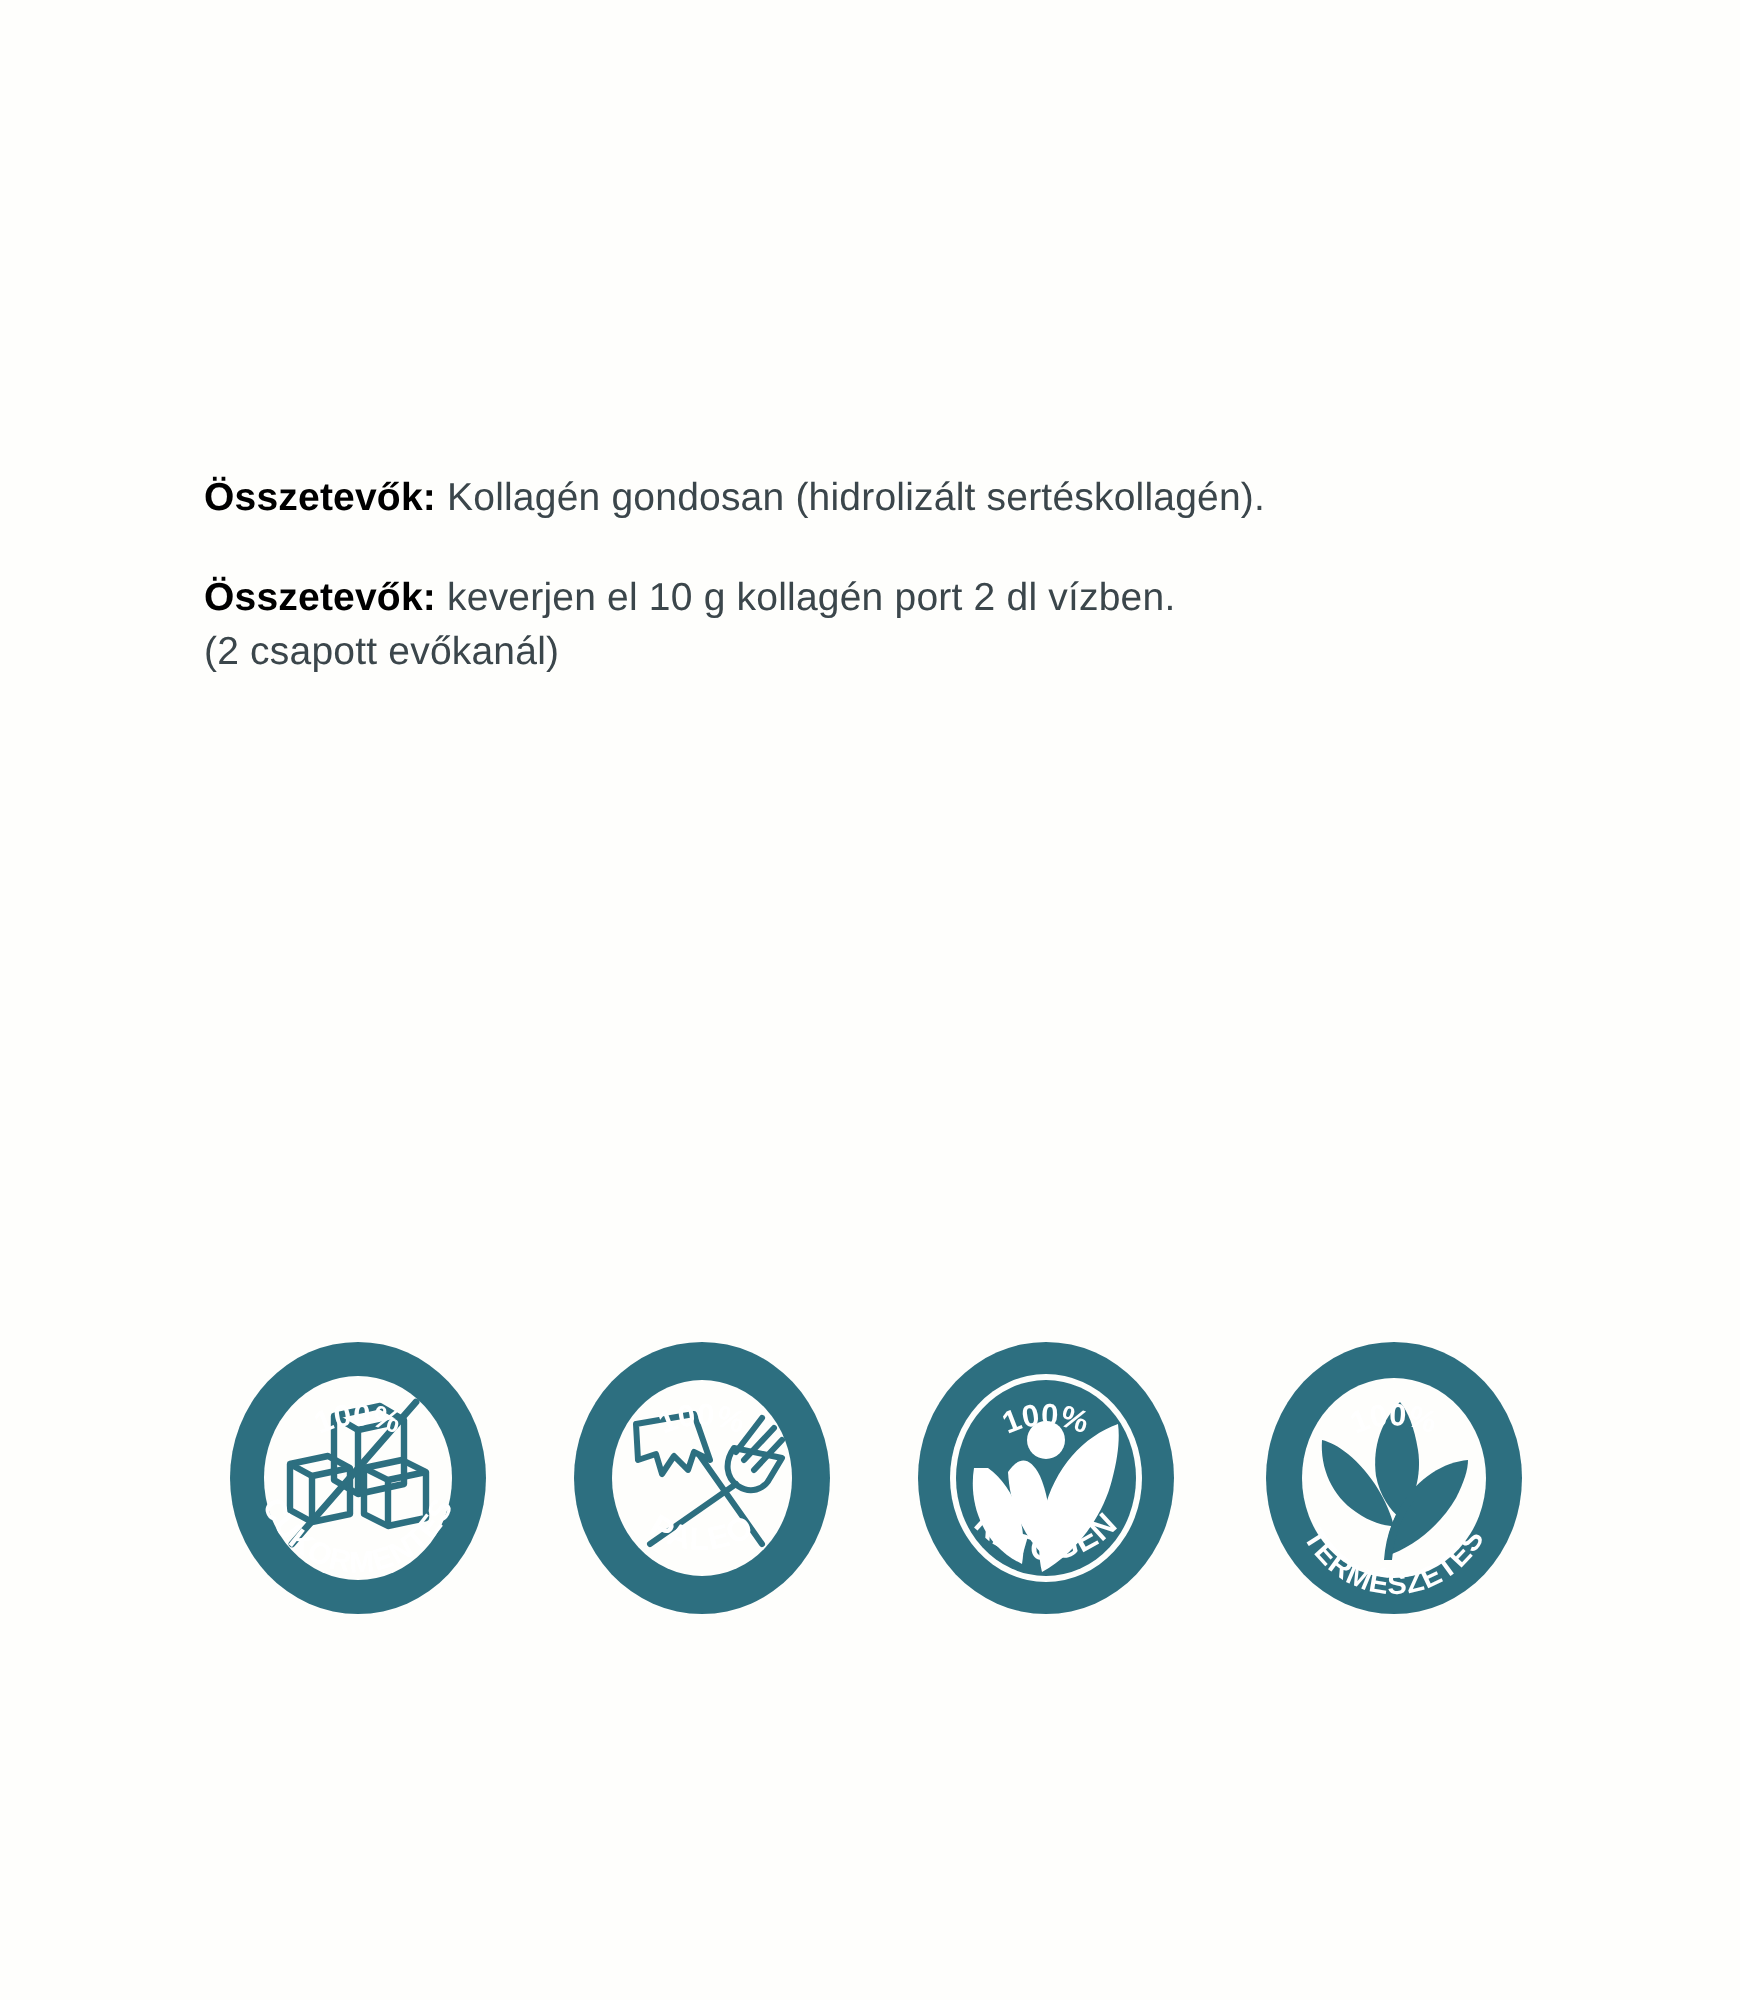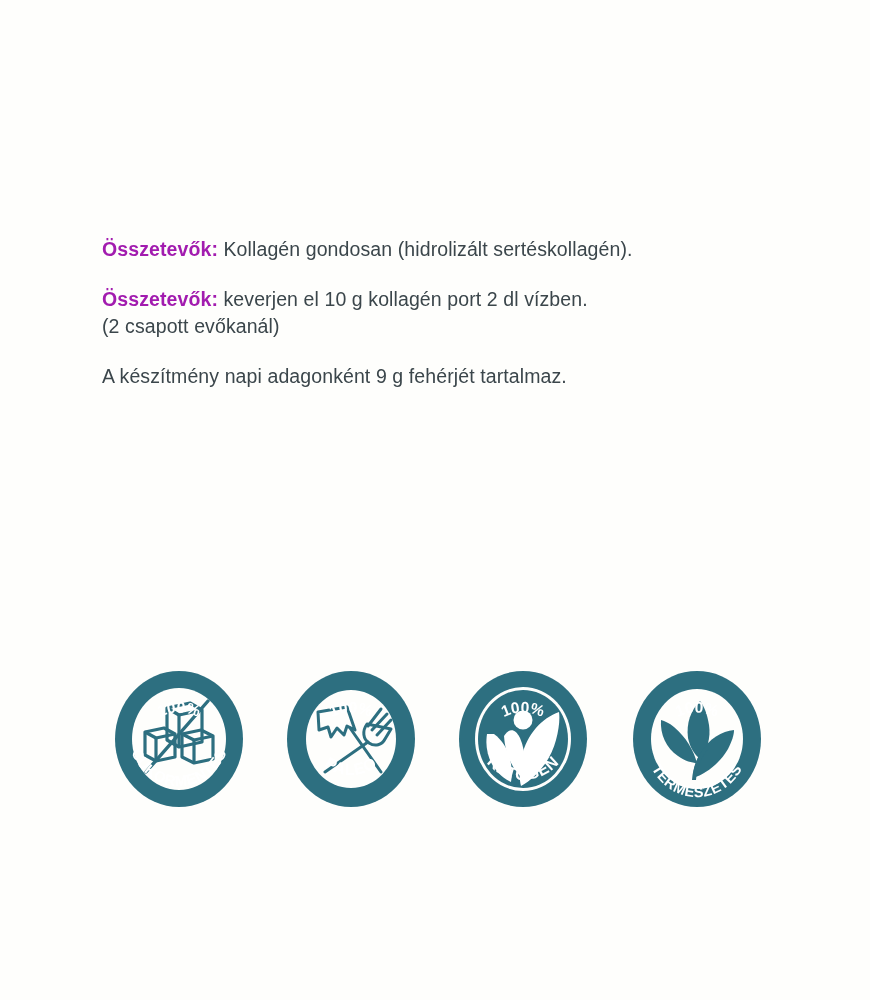--- a/index.html
+++ b/index.html
@@ -36,21 +36,21 @@
     font-size: 19.5px;
     line-height: 27px;
     color: #3b464b;
     letter-spacing: 0.1px;
     margin: 0 0 23px 0;
     white-space: pre-line;
   }
 
   .para .lead {
     font-weight: bold;
-    color: #a21caf;
+    color: #000000;
   }
 
   .badges {
     position: absolute;
     left: 112px;
     top: 668px;
     width: 660px;
     height: 150px;
   }
 
@@ -72,21 +72,20 @@
 
 <div class="label-panel">
 
   <div class="text-block">
 
     <p class="para"><span class="lead">Összetevők:</span><span> Kollagén gondosan (hidrolizált sertéskollagén).</span></p>
 
     <p class="para"><span class="lead">Összetevők:</span><span> keverjen el 10 g kollagén port 2 dl vízben.
 (2 csapott evőkanál)</span></p>
 
-    <p class="para"><span>A készítmény napi adagonként 9 g fehérjét tartalmaz.</span></p>
 
 
 
 
   </div>
 
   <div class="badges">
 
     <div class="badge badge-0">
       <svg viewBox="0 0 134 142" xmlns="http://www.w3.org/2000/svg">

